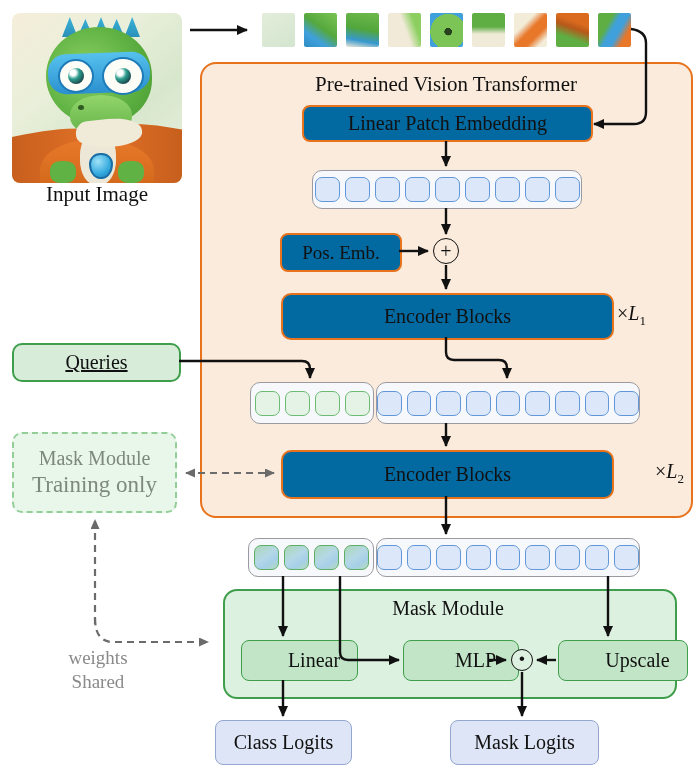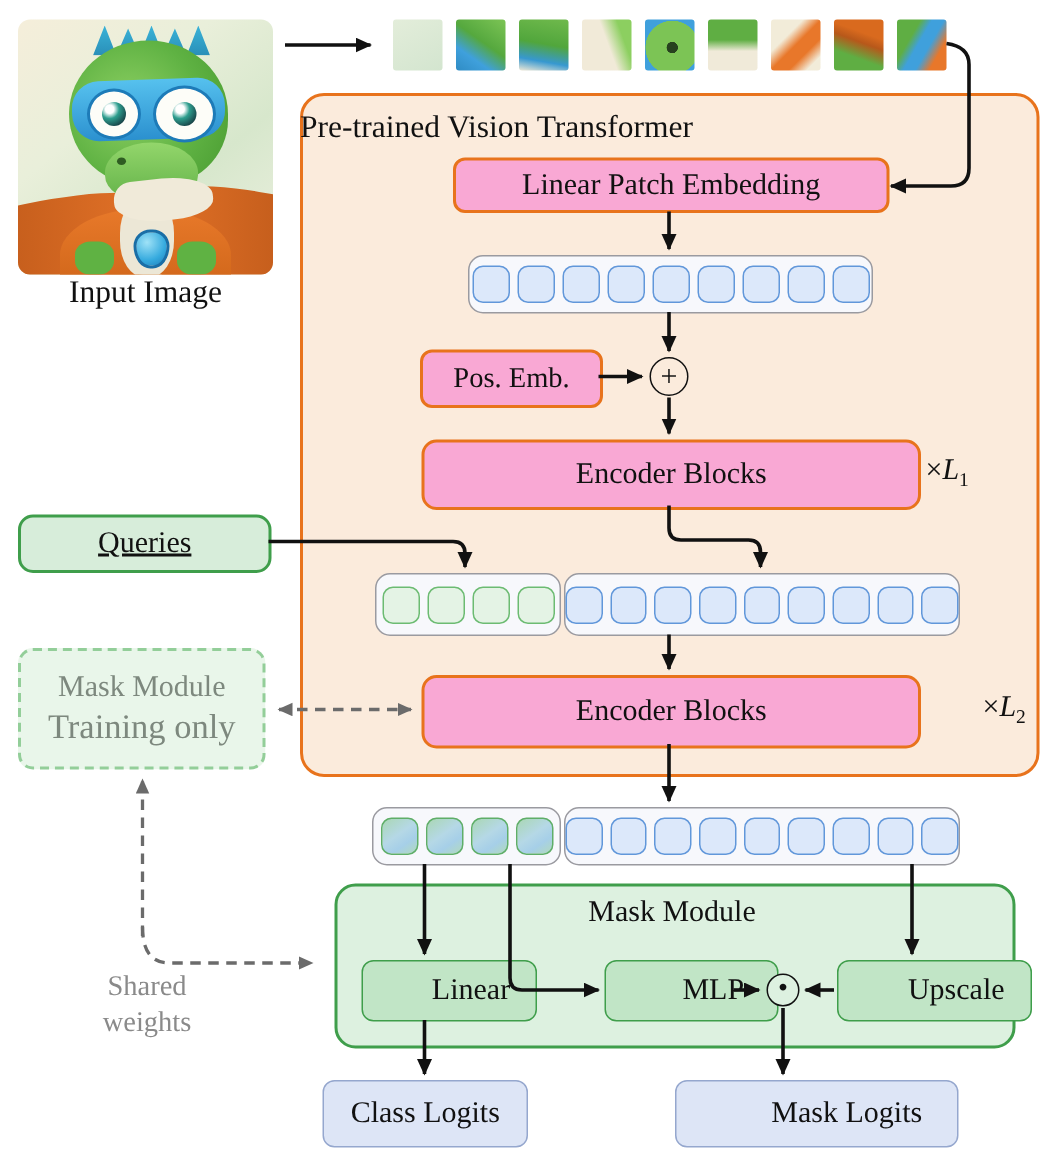--- a/index.html
+++ b/index.html
@@ -54,22 +54,22 @@
   .patches .patch:nth-child(4){background:linear-gradient(250deg,#8ccf60 0 22%,#f1ead8 48% 100%);}
   .patches .patch:nth-child(5){background:radial-gradient(circle at 55% 55%,#27411f 0 14%,#7cc455 15% 68%,#3fa0dc 69% 100%);}
   .patches .patch:nth-child(6){background:linear-gradient(#5fae43 0 40%,#f0ead9 62% 100%);}
   .patches .patch:nth-child(7){background:linear-gradient(135deg,#f2ecd9 0 32%,#e8772a 50% 68%,#f2ecd9 86% 100%);}
   .patches .patch:nth-child(8){background:linear-gradient(200deg,#d96a1e 0 30%,#b7581a 45%,#5fae43 70% 100%);}
   .patches .patch:nth-child(9){background:linear-gradient(120deg,#5fae43 0 30%,#3fa0dc 45% 60%,#e8772a 78% 100%);}
 
   
   .vit{left:200px;top:62px;width:489px;height:452px;border:2.5px solid #E8731C;border-radius:16px;
     background:#FBEBDC;z-index:1;}
-  .vit-title{left:200px;top:72px;width:492px;font-size:21px;z-index:2;}
-  .obox{border:2.2px solid #E8731C;background:#f9a8d4;z-index:2;font-size:19px;}
+  .vit-title{left:200px;top:72px;width:492px;text-align:center;font-size:21px;z-index:2;}
+  .obox{border:2.2px solid #E8731C;background:#0369a1;z-index:2;font-size:19px;}
   .lpe{left:302px;top:105px;width:287px;height:33px;border-radius:8px;font-size:20px;}
   .posemb{left:280px;top:233px;width:118px;height:35px;border-radius:8px;}
   .enc{border-radius:10px;font-size:20px;}
   .enc1{left:281px;top:293px;width:329px;height:43px;}
   .enc2{left:281px;top:450px;width:329px;height:45px;}
   .xl{font-size:20px;z-index:2;}
   .xl i{font-style:italic;}
   .xl sub{font-size:13px;}
   .xl1{left:617px;top:302px;}
   .xl2{left:619px;top:460px;margin-left:36px;}
@@ -98,21 +98,21 @@
   .maskmod{left:223px;top:589px;width:450px;height:106px;border:2.2px solid #3F9E4B;border-radius:14px;
     background:#DDF1E0;z-index:1;}
   .maskmod-title{left:223px;top:597px;width:450px;text-align:center;font-size:20px;z-index:2;}
   .gbox{border:1.8px solid #3F9E4B;background:#C1E5C6;border-radius:8px;font-size:20px;z-index:2;padding-left:29px;}
   .linear{left:241px;top:640px;width:86px;height:39px;}
   .mlp{left:403px;top:640px;width:85px;height:39px;font-family:Liberation Serif, serif;}
   .upscale{left:558px;top:640px;width:99px;height:39px;}
 
   .logits{border:1.8px solid #95A7CE;background:#DDE5F6;border-radius:8px;font-size:20px;z-index:2;}
   .classlog{left:215px;top:720px;width:135px;height:43px;}
-  .masklog{left:450px;top:720px;width:147px;height:43px;padding-left:40px;}
+  .masklog{left:450px;top:720px;width:147px;height:43px;}
 
   .shared{left:42px;top:646px;width:112px;text-align:center;color:#8a8a8a;font-size:19px;
     line-height:1.25;z-index:2;}
 
   .op{border:1.7px solid #111;border-radius:50%;box-sizing:border-box;z-index:5;
     display:flex;align-items:center;justify-content:center;}
   .opplus{left:433px;top:238px;width:26px;height:26px;background:#FBEBDC;font-size:20px;line-height:0;}
   .opdot{left:511px;top:649px;width:22px;height:22px;background:#DDF1E0;font-size:28px;line-height:0;
     font-weight:bold;padding-bottom:3px;}
 
@@ -233,22 +233,22 @@
   <div class="abs maskmod-title">Mask Module</div>
   <div class="abs flexc gbox linear">Linear</div>
   <div class="abs flexc gbox mlp">MLP</div>
   <div class="abs flexc gbox upscale">Upscale</div>
   <div class="abs op opdot">·</div>
 
   <div class="abs flexc logits classlog">Class Logits</div>
   <div class="abs flexc logits masklog">Mask Logits</div>
 
   <div class="abs shared">
+    <div>weights</div>
     <div>Shared</div>
-    <div>weights</div>
   </div>
 
   <svg class="abs arrows" width="700" height="777" viewBox="0 0 700 777">
     <defs>
       <marker id="mb" markerUnits="userSpaceOnUse" markerWidth="12" markerHeight="11" refX="10" refY="5" orient="auto">
         <path d="M0,0 L11,5 L0,10 Z" fill="#111"></path>
       </marker>
       <marker id="mg" markerUnits="userSpaceOnUse" markerWidth="11" markerHeight="10" refX="9" refY="4.5" orient="auto">
         <path d="M0,0 L10,4.5 L0,9 Z" fill="#6b6b6b"></path>
       </marker>

